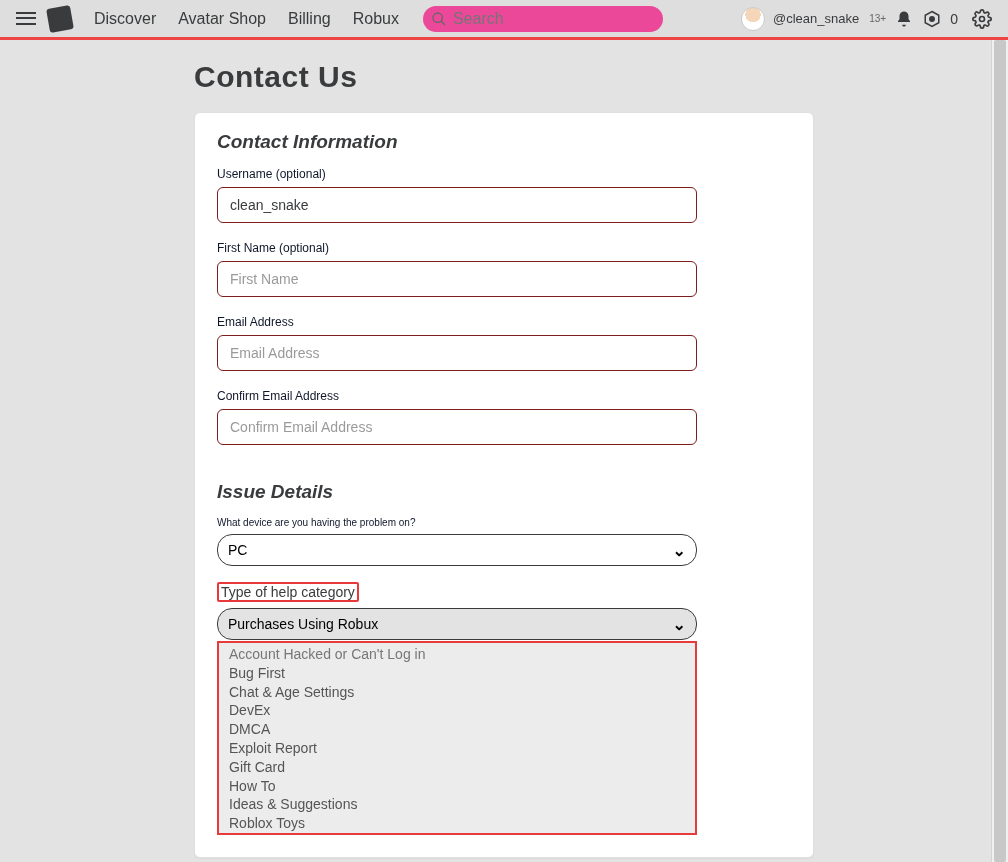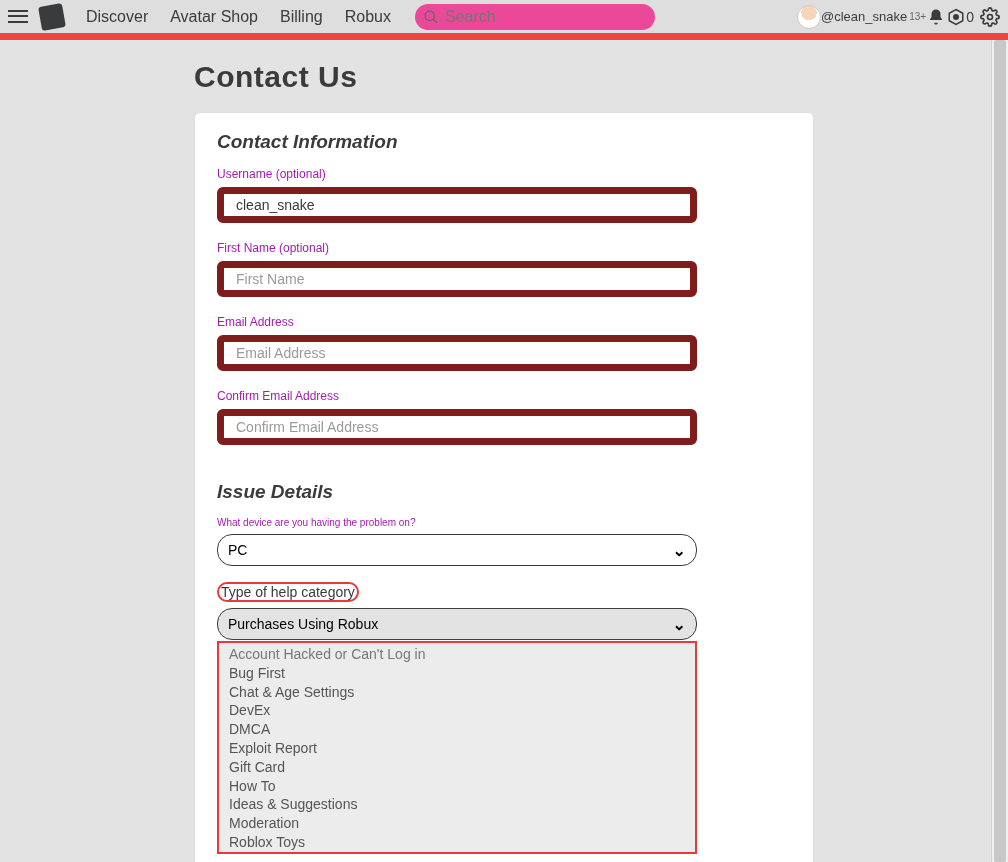--- a/index.html
+++ b/index.html
@@ -8,22 +8,22 @@
       background: #e3e3e3;
       width: 1008px;
       height: 862px;
       overflow: hidden;
     }
     .topbar {
       background: #dedede;
       height: 40px;
       display: flex;
       align-items: center;
-      padding: 0 8px;
-      border-bottom: 7px solid #ef4444;
+      padding: 0 16px;
+      border-bottom: 3px solid #ef4444;
       gap: 8px;
     }
     .menu-btn {
       width: 20px;
       height: 20px;
       display: flex;
       flex-direction: column;
       justify-content: space-around;
       cursor: pointer;
       padding: 2px 0;
@@ -40,21 +40,21 @@
       flex:0 0 240px;
       margin-left:16px;
       position:relative;
     }
     .search-wrap input {
       width:100%; height:26px; border-radius:14px; border:none;
       background:#ec4899; padding:0 12px 0 30px; font-size:16px; outline:none;
     }
     .search-wrap svg { position:absolute; left:8px; top:5px; }
     .topbar-spacer { flex:1; }
-    .user-chunk { display:flex; align-items:center; }
+    .user-chunk { display:flex; align-items:center; gap:8px; }
     .avatar {
       width:24px; height:24px; border-radius:50%;
       background: radial-gradient(circle at 50% 30%, #f5d6b8 40%, #fff 41%);
       border:1px solid #ccc;
     }
     .username { font-size:13px; color:#393b3d; font-weight:500; }
     .age-tag { font-size:10px; color:#666; margin-left:2px; }
     .icon-btn { width:20px; height:20px; display:flex; align-items:center; justify-content:center; cursor:pointer; }
     .robux-count { font-size:14px; color:#393b3d; margin-right:6px; }
     .gear svg, .bell svg, .robux-ico svg { display:block; }
@@ -65,41 +65,41 @@
       justify-content:center;
       padding-top: 20px;
     }
     .content { width: 620px; }
     h1.page-title { font-size:30px; font-weight:900; color:#393b3d; margin-bottom:18px; letter-spacing:0.5px; }
     .card {
       background:#fff; border:1px solid #e0e0e0; border-radius:6px;
       padding: 18px 22px 22px; box-shadow:0 1px 2px rgba(0,0,0,0.04);
     }
     h2.section { font-size:19px; font-weight:800; color:#393b3d; margin-bottom:14px;font-style:italic; }
-    .field-label { font-size:12px; color:#a21caf; font-weight:400; margin-bottom:6px; display:block; }
+    .field-label { font-size:12px; color:#0f172a; font-weight:400; margin-bottom:6px; display:block; }
     .field-input {
-      width:480px; height:36px; border:7px solid #7f1d1d; border-radius:6px;
+      width:480px; height:36px; border:1px solid #7f1d1d; border-radius:6px;
       padding:0 12px; font-size:14px; color:#393b3d; outline:none;
       margin-bottom:18px; background:#fff;
     }
     .field-input::placeholder { color:#9a9a9a; }
     .section-gap { height:18px; }
     .select-wrap {
       width:480px; height:32px;
       border:1px solid #393b3d; border-radius:15px;
       display:flex; align-items:center; padding:0 10px;
       justify-content:space-between; cursor:pointer;
       background:#fff; margin-bottom:16px; font-size:14px;
     }
     .select-wrap.open {
         background:#e3e3e3; margin-bottom:0;
     }
     .chevron { font-size:16px; font-weight:bold; }
     .annot-red {
-      border:2px solid #e73b3b; border-radius:10px;
+      border:2px solid #e73b3b; border-radius:2px;
       padding:0 2px; display:inline-block; margin-bottom:6px;
     }
     .annot-red .field-label { margin-bottom:0; font-size:14px; color:#393b3d; }
     .dropdown-list {
       width:480px; border:2px solid #e73b3b; border-top:2px solid #e73b3b;
       margin-top:1px; background:#ececec;
       position:relative;
     }
     .dropdown-list .opt {
       font-size:14px; color:#555; padding:1px 10px; cursor:pointer;
@@ -203,21 +203,20 @@
       <div class="dropdown-list" id="dropdown-list">
           <div class="opt">Account Hacked or Can't Log in</div>
           <div class="opt">Bug First</div>
           <div class="opt">Chat &amp; Age Settings</div>
           <div class="opt">DevEx</div>
           <div class="opt">DMCA</div>
           <div class="opt">Exploit Report</div>
           <div class="opt">Gift Card</div>
           <div class="opt">How To</div>
           <div class="opt">Ideas &amp; Suggestions</div>
-          <div class="opt">Moderation</div>
           <div class="opt">Roblox Toys</div>
         </div>
 
     </div>
   </div>
 </div>
 
 <div class="page-scrollbar">
   <div class="arrow up">▲</div>
   <div class="thumb"></div>

